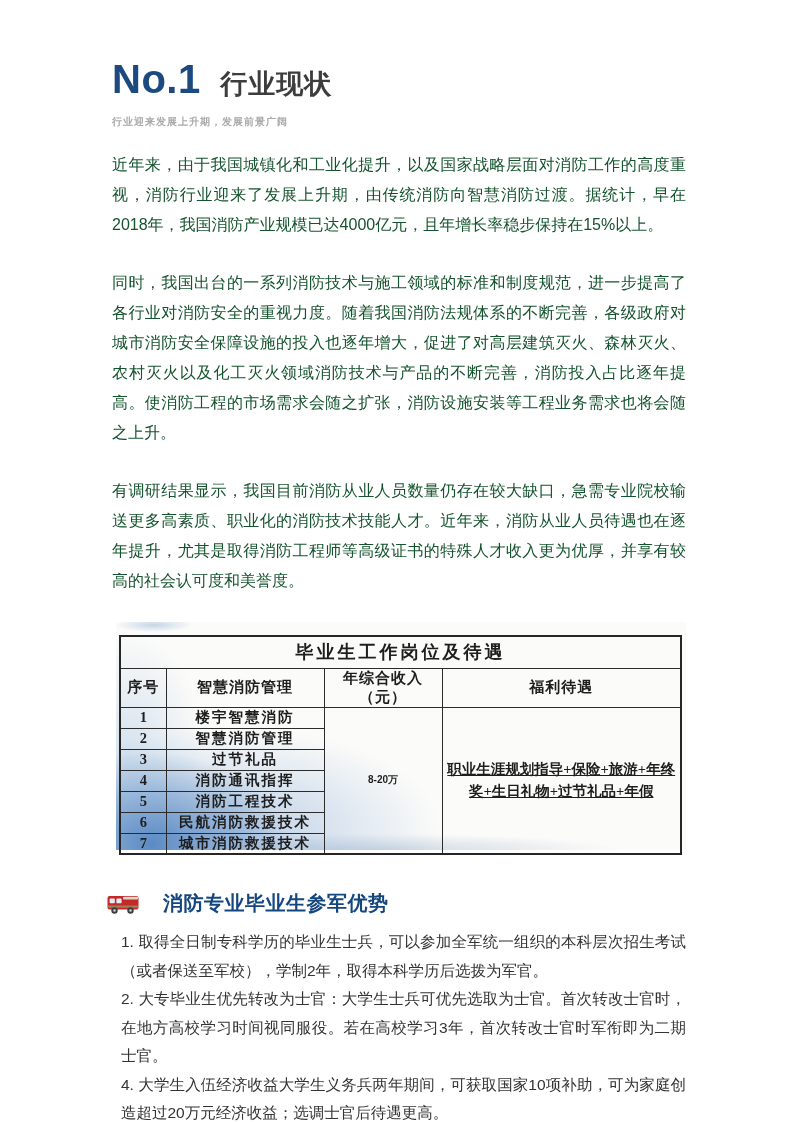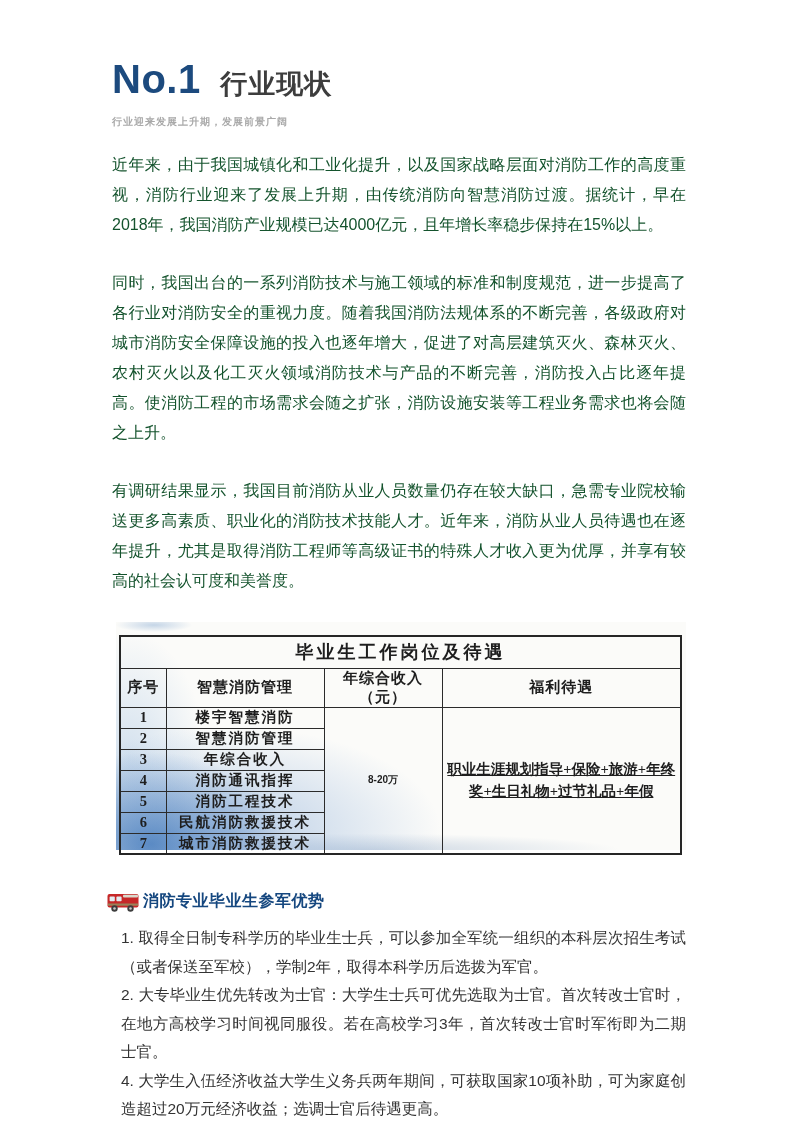--- a/index.html
+++ b/index.html
@@ -69,22 +69,22 @@
   .c-income { font-size: 10px; width: 118px;
               font-family: "Liberation Sans", sans-serif; }
   .c-benefits { font-size: 14.5px; line-height: 22px; padding: 0 6px; text-decoration: underline; }
   
   .enlist-header {
     margin-top: 40px; margin-left: -5px;
     display: flex; align-items: center;
   }
   .truck-icon { width: 32px; height: 23px; flex: 0 0 auto; }
   .enlist-title {
-    font-size: 16px; font-weight: bold; color: #15477f;
-    margin-left: 4px; letter-spacing: 0.5px;
+    font-size: 20px; font-weight: bold; color: #15477f;
+    margin-left: 24px; letter-spacing: 0.5px;
   }
   .enlist-list { margin: 11px 0 0 9px; }
   .enlist-list p {
     font-size: 15.5px; line-height: 28.5px; color: #333333;
     text-align: justify;
   }
   .source {
     font-size: 15.5px; font-weight: 600; color: #333333;
     text-align: right; margin: 4px 12px 0 0; line-height: 28px;
   }
@@ -131,21 +131,21 @@
           <td class="c-cat">楼宇智慧消防</td>
           <td class="c-income" rowspan="7">8-20万</td>
           <td class="c-benefits" rowspan="7">职业生涯规划指导+保险+旅游+年终奖+生日礼物+过节礼品+年假</td>
         </tr>
         <tr>
           <td class="c-no">2</td>
           <td class="c-cat">智慧消防管理</td>
         </tr>
         <tr>
           <td class="c-no">3</td>
-          <td class="c-cat">年综合收入</td>
+          <td class="c-cat">过节礼品</td>
         </tr>
         <tr>
           <td class="c-no">4</td>
           <td class="c-cat">消防通讯指挥</td>
         </tr>
         <tr>
           <td class="c-no">5</td>
           <td class="c-cat">消防工程技术</td>
         </tr>
         <tr>

